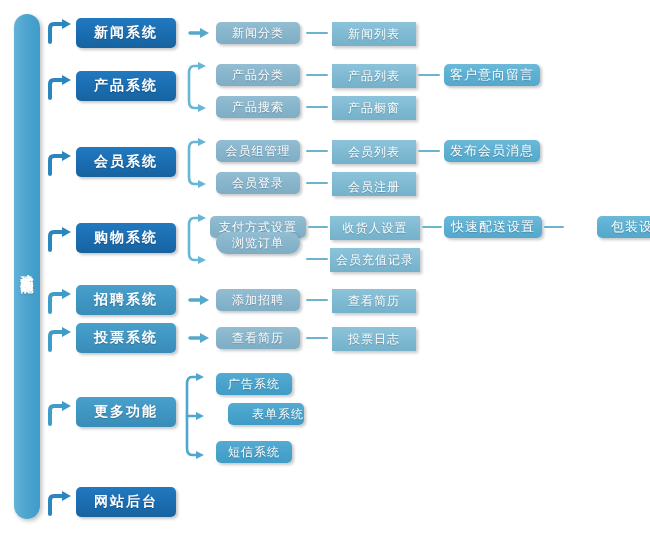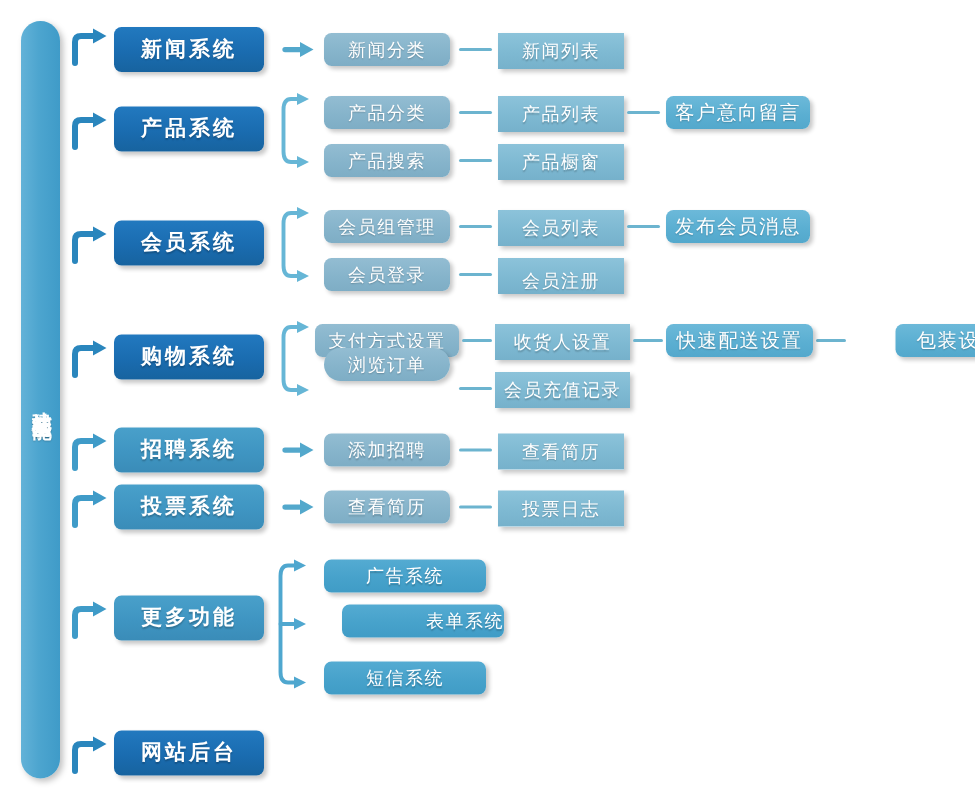--- a/index.html
+++ b/index.html
@@ -60,21 +60,21 @@
   
   .lv4{
     background:linear-gradient(to bottom,#6cb9d9 0%,#5bafd2 55%,#53a8cc 100%);
     font-size:13px;letter-spacing:1px;
     height:22px;border-radius:5px;
   }
   
   .lv2w{
     background:linear-gradient(to bottom,#54abd2 0%,#47a2cb 55%,#409cc6 100%);
     font-size:12px;letter-spacing:1px;
-    width:108px;height:22px;border-radius:5px;
+    width:76px;height:22px;border-radius:5px;
   }
 
   
   .conn{position:absolute;}
   .hline{
     position:absolute;height:2px;background:#6cb4cf;border-radius:1px;
   }
   svg.conn{overflow:visible;}
 </style>
 </head>

